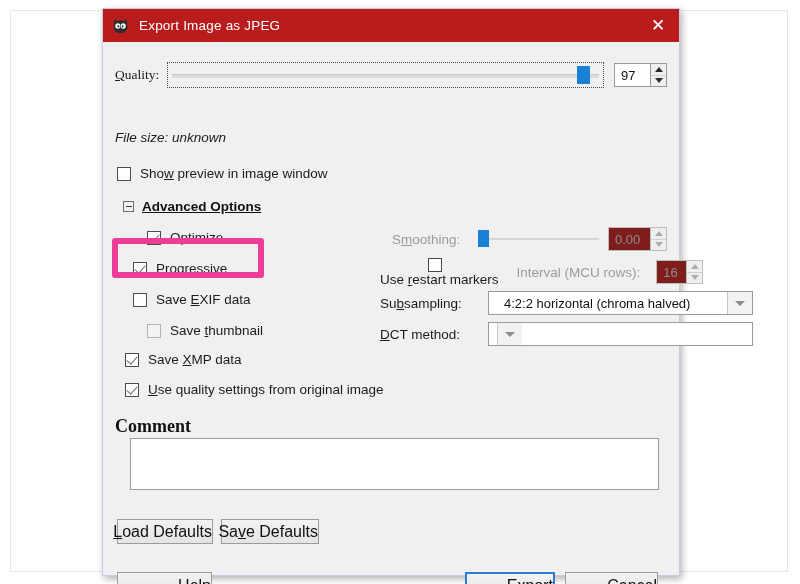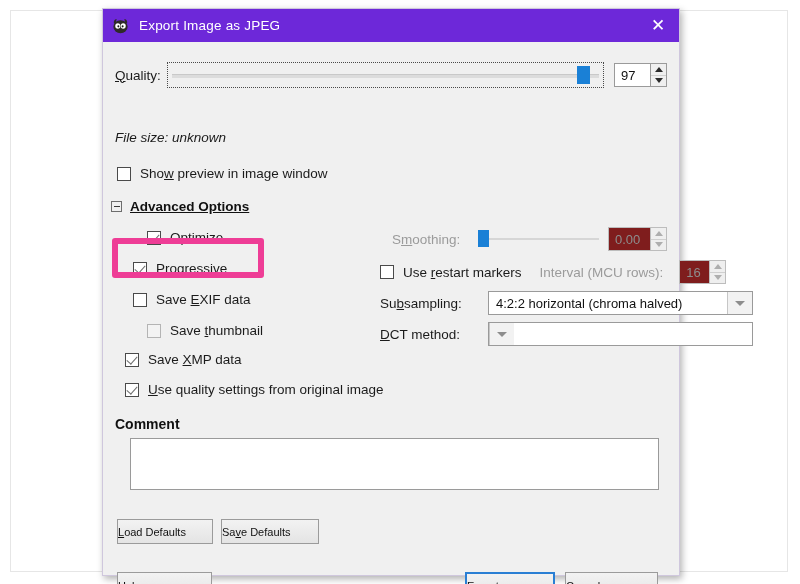--- a/index.html
+++ b/index.html
@@ -75,21 +75,21 @@
   .lbl{font-size:13.5px;color:#1b1b1b;white-space:nowrap;}
   .lbl.dim{color:#9b9b9b;}
   .u{text-decoration:underline;}
 
   
   .row-quality{
     position:absolute;left:12px;top:20px;
     width:552px;height:26px;
     display:flex;align-items:center;
   }
-  .row-quality .lbl{width:52px;}
+  .row-quality .lbl{width:52px;font-family:Liberation Serif, serif;}
 
   .slider-wrap{
     position:relative;
     flex:1 1 auto;
     height:26px;
     margin-right:10px;
     border:1px dotted #4a4a4a;
     box-sizing:border-box;
     background:#f0f0f0;
   }
@@ -162,21 +162,21 @@
     position:absolute;
     left:3px;top:0px;
     width:5px;height:9px;
     border:solid #6e6e6e;
     border-width:0 1.6px 1.6px 0;
     transform:rotate(42deg);
   }
 
   
   .adv{
-    position:absolute;left:8px;top:157px;
+    position:absolute;left:20px;top:157px;
     display:flex;align-items:center;cursor:pointer;
   }
   .adv-toggle{
     width:11px;height:11px;
     border:1px solid #6d6d6d;
     margin-right:8px;
     position:relative;
     box-sizing:border-box;
     background:#f0f0f0;
   }
@@ -197,39 +197,40 @@
   }
   .smooth-track{position:absolute;left:0;right:0;top:9px;height:2px;background:#d6d6d6;}
   .smooth-handle{position:absolute;left:0;top:1px;width:11px;height:17px;background:#1a80d6;cursor:pointer;}
 
   .row-interval{
     position:absolute;left:277px;top:218px;
     width:275px;height:24px;
     display:flex;align-items:center;
   }
   .row-interval .cb-inline{
-    display:flex;align-items:center;margin-right:18px;cursor:pointer;
+    display:flex;align-items:center;margin-right:18px;cursor:pointer;flex-direction:column;
   }
   .row-interval .ivl-lbl{margin-right:16px;}
 
   
   .row-combo{
     position:absolute;left:277px;
     width:380px;height:24px;
     display:flex;align-items:center;
   }
   .row-combo .lbl{width:108px;}
   .combo{
     flex:0 0 auto;
     width:265px;height:24px;
     background:#ffffff;
     border:1px solid #9a9a9a;
     display:flex;align-items:center;
     box-sizing:border-box;
     cursor:pointer;
+    padding-left:8px;
   }
   .combo-val{
     flex:1 1 auto;
     font-size:13px;color:#111;
     padding-left:7px;
     white-space:nowrap;overflow:hidden;
   }
   .combo-arrow{
     width:24px;height:100%;
     border-left:1px solid #c6c6c6;
@@ -240,41 +241,41 @@
   .chev{
     width:0;height:0;
     border-left:5px solid transparent;
     border-right:5px solid transparent;
     border-top:5px solid #8d8d8d;
   }
 
   
   .comment-lbl{
     position:absolute;left:12px;top:374px;
-    font-size:14px;font-weight:bold;color:#111;
+    font-size:18px;font-weight:bold;color:#111;font-family:Liberation Serif, serif;
   }
   .comment-box{
     position:absolute;left:27px;top:396px;
     width:529px;height:52px;
     background:#ffffff;
     border:1px solid #9a9a9a;
     box-sizing:border-box;
     resize:none;outline:none;
     font-family:"Liberation Sans", sans-serif;
     font-size:13px;
     padding:4px 5px;
   }
 
   
   .btn{
     background:#e9e9e9;
     background:linear-gradient(#f2f2f2,#e4e4e4);
     border:1px solid #9b9b9b;
-    font-size:11px;color:#111;
-    display:flex;align-items:center;justify-content:flex-start;
+    font-size:16px;color:#111;
+    display:flex;align-items:center;justify-content:flex-end;
     cursor:pointer;
     box-sizing:border-box;
     white-space:nowrap;
   }
   .btn.focus{
     border:2px solid #2a7fd4;
   }
   .btn-load{position:absolute;left:14px;top:477px;width:96px;height:25px;}
   .btn-save{position:absolute;left:118px;top:477px;width:98px;height:25px;}
   .btn-help{position:absolute;left:14px;top:530px;width:95px;height:28px;}
@@ -294,21 +295,21 @@
   }
 </style>
 </head>
 <body>
 
 <div id="page">
   <div class="page-card"></div>
 
   <div class="dialog">
 
-    <div class="titlebar" style="background: #6d28d9;">
+    <div class="titlebar" style="background: #b91c1c;">
       <svg class="tb-icon" viewBox="0 0 24 24">
         <ellipse cx="12" cy="13.5" rx="9" ry="8.2" fill="#2e2b28"></ellipse>
         <path d="M3.6 9.2 C3.0 5.6 5.2 3.2 7.4 4.2 C6.4 6.0 6.2 7.6 6.6 9.0 Z" fill="#2e2b28"></path>
         <path d="M20.4 9.2 C21.0 5.6 18.8 3.2 16.6 4.2 C17.6 6.0 17.8 7.6 17.4 9.0 Z" fill="#2e2b28"></path>
         <ellipse cx="8.6" cy="12.6" rx="3.2" ry="3.4" fill="#ffffff"></ellipse>
         <ellipse cx="15.4" cy="12.6" rx="3.2" ry="3.4" fill="#ffffff"></ellipse>
         <ellipse cx="9.3" cy="13.1" rx="1.25" ry="1.45" fill="#1a1a1a"></ellipse>
         <ellipse cx="14.7" cy="13.1" rx="1.25" ry="1.45" fill="#1a1a1a"></ellipse>
       </svg>
       <div class="tb-title">Export Image as JPEG</div>

